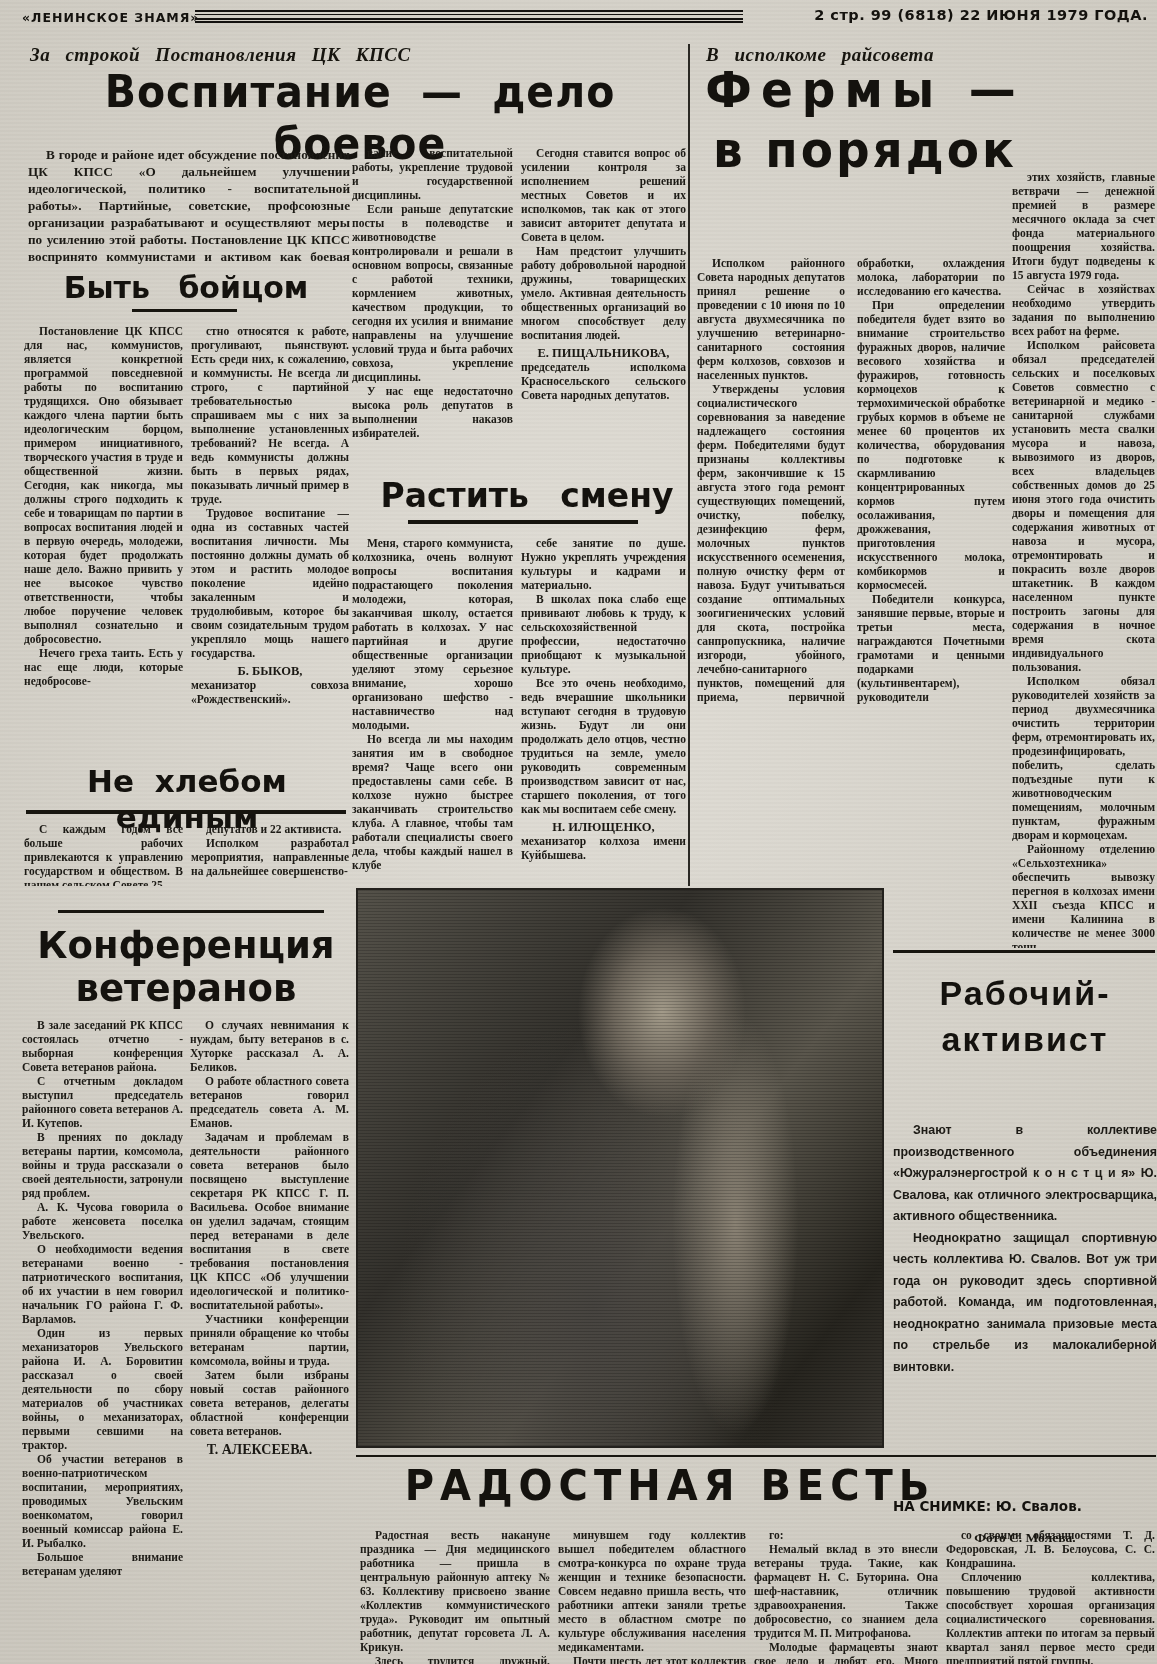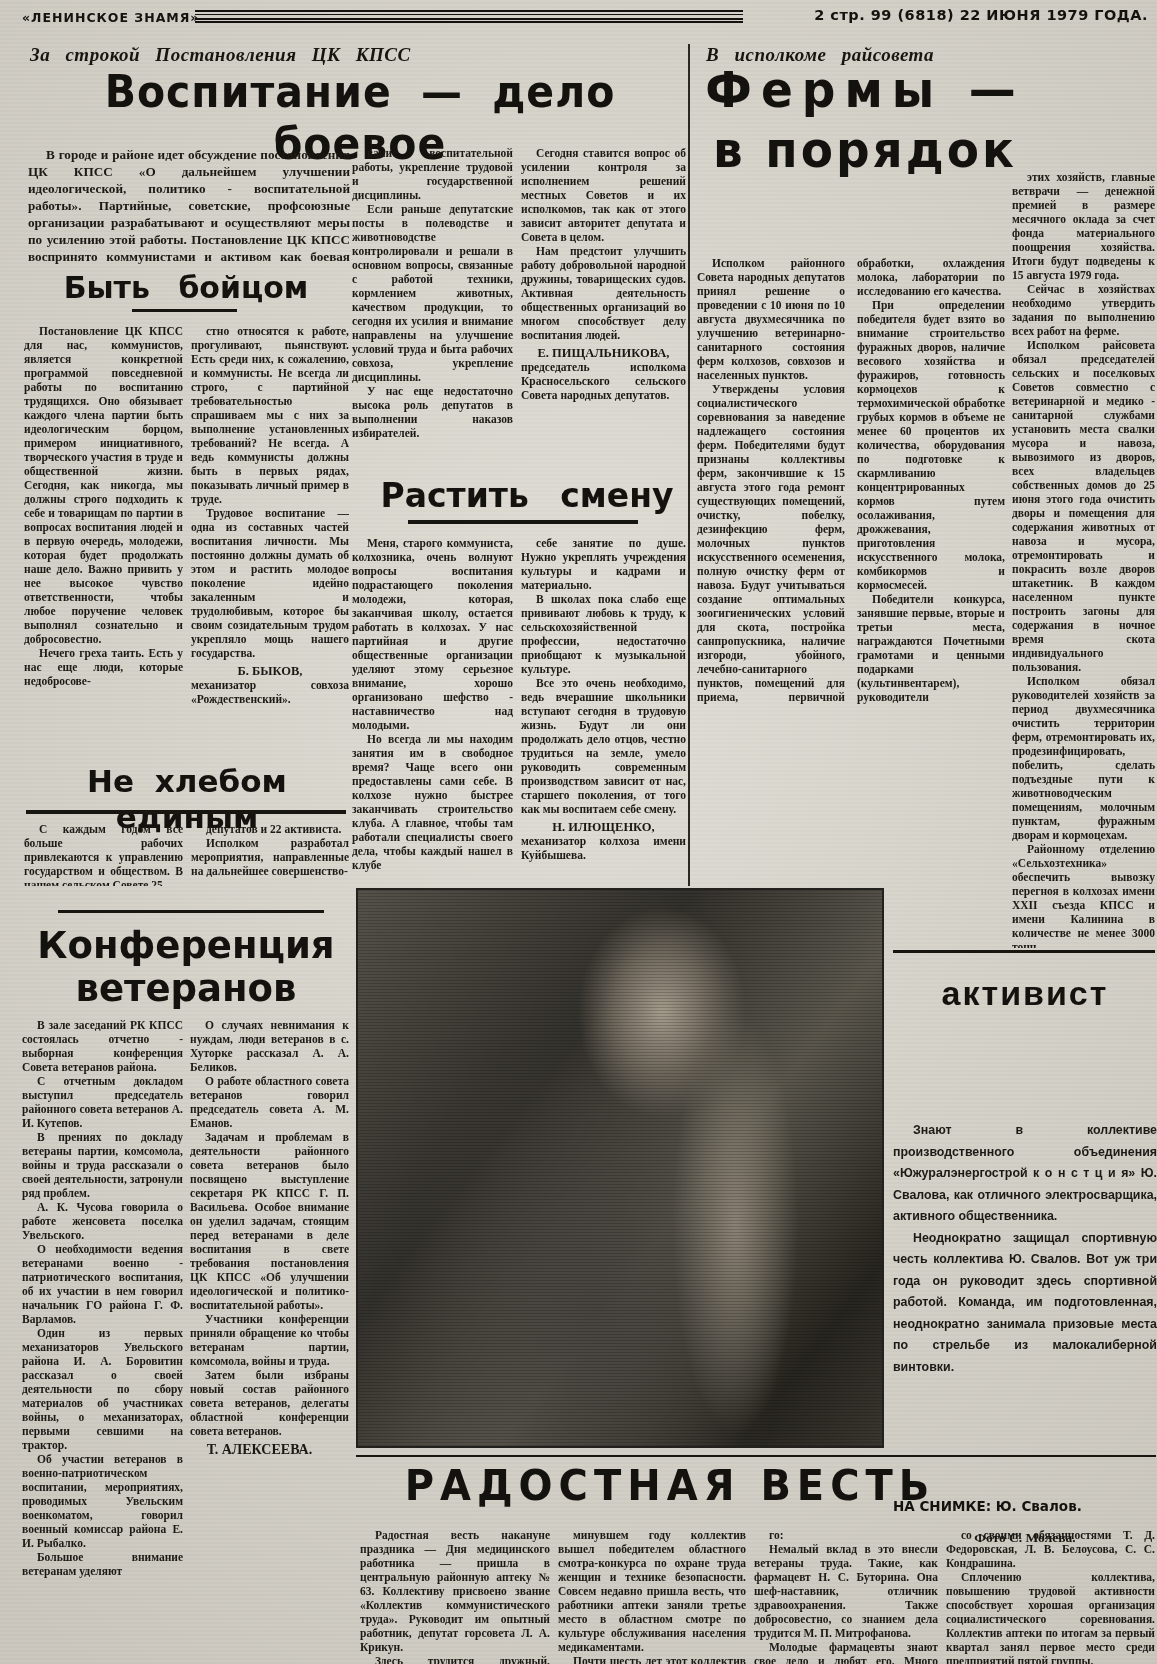--- a/index.html
+++ b/index.html
@@ -72,21 +72,21 @@
   </div>
 
   <div class="abs np" style="left:352px; top:146px; width:161px; height:322px;">
       <p>вание воспитательной работы, укрепление трудовой и государственной дисциплины.</p>
       <p>Если раньше депутатские посты в полеводстве и животноводстве контролировали и решали в основном вопросы, связанные с работой техники, кормлением животных, качеством продукции, то сегодня их усилия и внимание направлены на улучшение условий труда и быта рабочих совхоза, укрепление дисциплины.</p>
       <p>У нас еще недостаточно высока роль депутатов в выполнении наказов избирателей.</p>
     </div>
   <div class="abs np" style="left:521px; top:146px; width:165px; height:334px;">
     <div>
         <p>Сегодня ставится вопрос об усилении контроля за исполнением решений местных Советов и их исполкомов, так как от этого зависит авторитет депутата и Совета в целом.</p>
-        <p>Нам предстоит улучшить работу добровольной народной дружины, товарищеских судов. Активная деятельность общественных организаций во многом способствует делу воспитания людей.</p>
+        <p>Нам предстоит улучшить работу добровольной народной дружины, товарищеских умело. Активная деятельность общественных организаций во многом способствует делу воспитания людей.</p>
       </div>
     <div class="byline-name">Е. ПИЩАЛЬНИКОВА,</div>
     <div class="byline-role">председатель исполкома Красносельского сельского Совета народных депутатов.</div>
   </div>
 
   <div class="abs h-sans" style="left:360px; top:476px; width:334px; font-size:33px; word-spacing:20px;">Растить смену</div>
   <div class="abs rule" style="left:408px; top:520px; width:230px; height:4px;"></div>
   <div class="abs np" style="left:352px; top:536px; width:161px; height:346px;">
       <p>Меня, старого коммуниста, колхозника, очень волнуют вопросы воспитания подрастающего поколения молодежи, которая, заканчивая школу, остается работать в колхозах. У нас партийная и другие общественные организации уделяют этому серьезное внимание, хорошо организовано шефство - наставничество над молодыми.</p>
       <p>Но всегда ли мы находим занятия им в свободное время? Чаще всего они предоставлены сами себе. В колхозе нужно быстрее заканчивать строительство клуба. А главное, чтобы там работали специалисты своего дела, чтобы каждый нашел в клубе</p>
@@ -138,33 +138,34 @@
       <p>С отчетным докладом выступил председатель районного совета ветеранов А. И. Кутепов.</p>
       <p>В прениях по докладу ветераны партии, комсомола, войны и труда рассказали о своей деятельности, затронули ряд проблем.</p>
       <p>А. К. Чусова говорила о работе женсовета поселка Увельского.</p>
       <p>О необходимости ведения ветеранами военно - патриотического воспитания, об их участии в нем говорил начальник ГО района Г. Ф. Варламов.</p>
       <p>Один из первых механизаторов Увельского района И. А. Боровитин рассказал о своей деятельности по сбору материалов об участниках войны, о механизаторах, первыми севшими на трактор.</p>
       <p>Об участии ветеранов в военно-патриотическом воспитании, мероприятиях, проводимых Увельским военкоматом, говорил военный комиссар района Е. И. Рыбалко.</p>
       <p>Большое внимание ветеранам уделяют</p>
     </div>
   <div class="abs np" style="left:190px; top:1018px; width:159px; height:644px;">
     <div>
-        <p>О случаях невнимания к нуждам, люди ветеранов в с. Хуторке рассказал А. А. Беликов.</p>
+        <p>О случаях невнимания к нуждам, быту ветеранов в с. Хуторке рассказал А. А. Беликов.</p>
         <p>О работе областного совета ветеранов говорил председатель совета А. М. Еманов.</p>
         <p>Задачам и проблемам в деятельности районного совета ветеранов было посвящено выступление секретаря РК КПСС Г. П. Васильева. Особое внимание он уделил задачам, стоящим перед ветеранами в деле воспитания в свете требования постановления ЦК КПСС «Об улучшении идеологической и политико-воспитательной работы».</p>
         <p>Участники конференции приняли обращение ко чтобы ветеранам партии, комсомола, войны и труда.</p>
         <p>Затем были избраны новый состав районного совета ветеранов, делегаты областной конференции совета ветеранов.</p>
       </div>
     <div class="byline-name" style="font-size:14px; padding-right:20px;">Т. АЛЕКСЕЕВА.</div>
   </div>
 
   <div class="abs photo" style="left:356px; top:888px; width:524px; height:556px;"></div>
 
   <div class="abs rule" style="left:893px; top:950px; width:262px; height:3px;"></div>
   <div class="abs h-sans" style="left:893px; top:970px; width:264px; font-size:34px; line-height:46px; font-family:'Liberation Sans',sans-serif; letter-spacing:2px;">
+    <div>Рабочий-</div>
     <div>активист</div>
   </div>
   <div class="abs np ra" style="left:893px; top:1120px; width:264px; height:370px;">
       <p>Знают в коллективе производственного объединения «Южуралэнергострой к о н с т ц и я» Ю. Свалова, как отличного электросварщика, активного общественника.</p>
       <p>Неоднократно защищал спортивную честь коллектива Ю. Свалов. Вот уж три года он руководит здесь спортивной работой. Команда, им подготовленная, неоднократно занимала призовые места по стрельбе из малокалиберной винтовки.</p>
     </div>
   <div class="abs caption" style="left:893px; top:1498px; width:264px;">НА СНИМКЕ: Ю. Свалов.</div>
   <div class="abs credit" style="left:893px; top:1530px; width:264px;text-align:center;">Фото С. Молева.</div>
 
   <div class="abs rule" style="left:356px; top:1455px; width:800px; height:2px;"></div>

